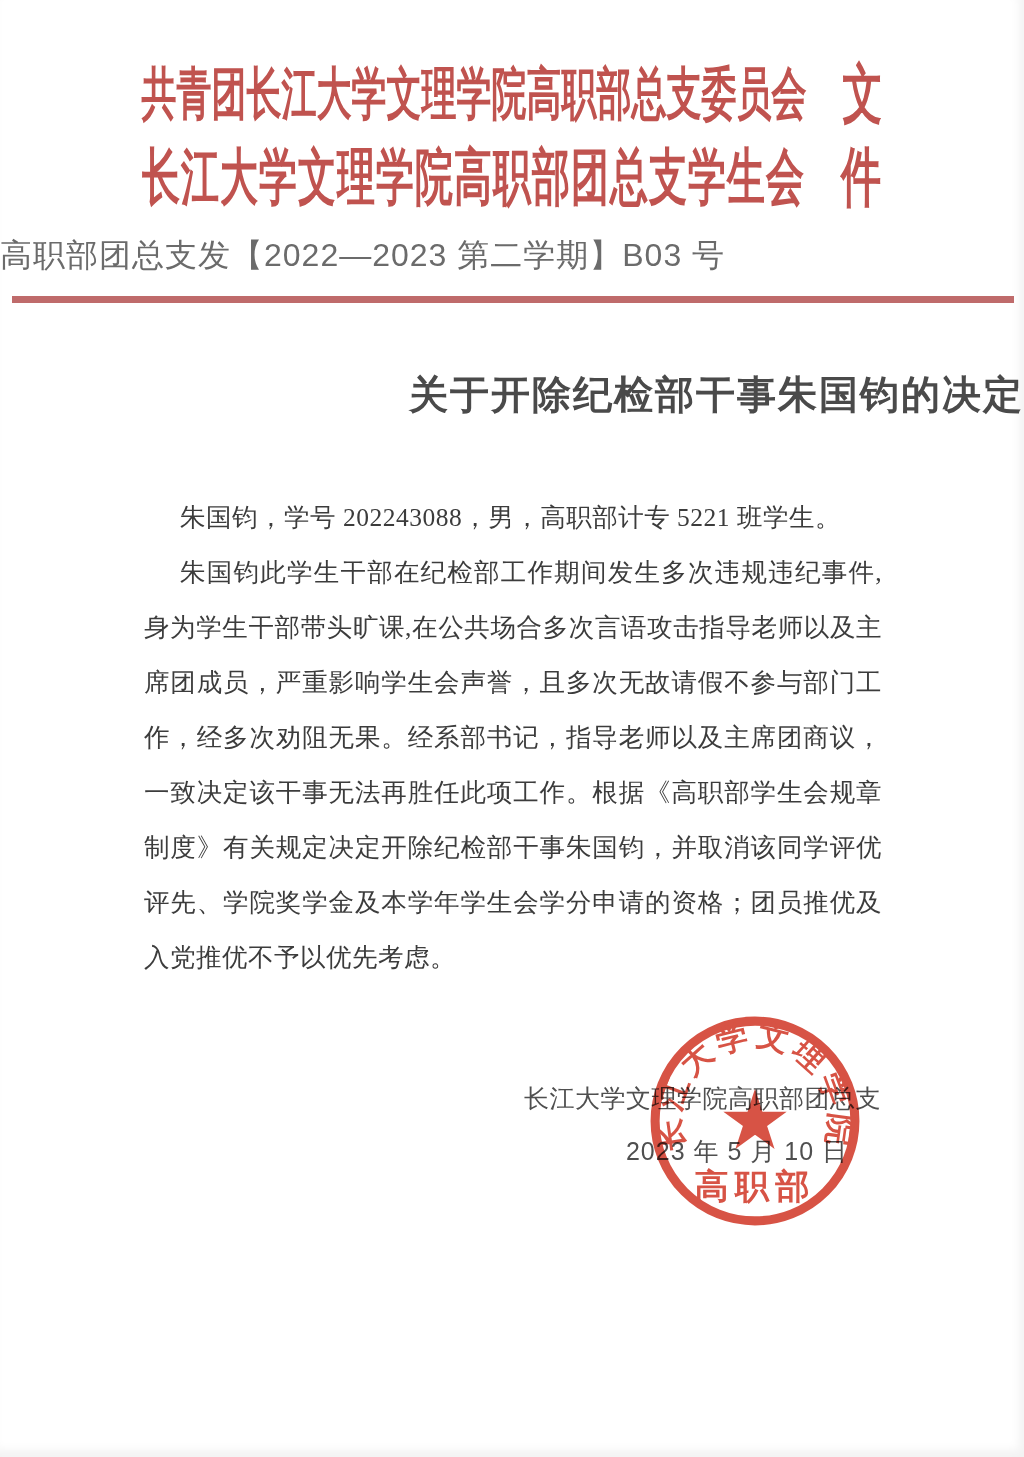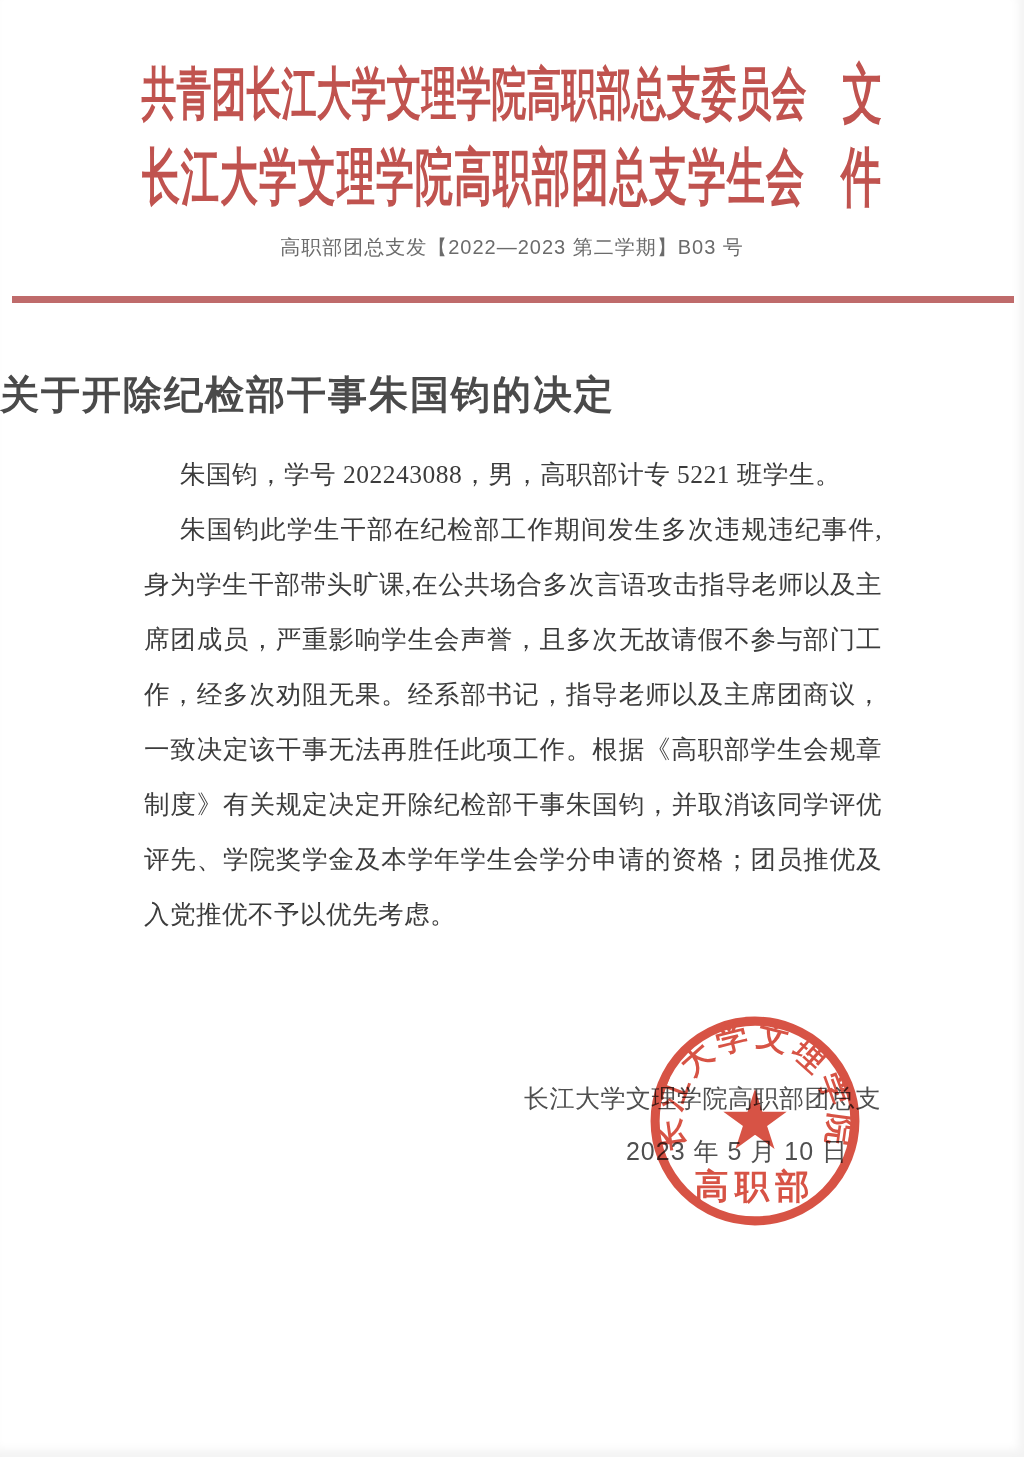--- a/index.html
+++ b/index.html
@@ -23,38 +23,37 @@
     transform:scaleY(1.62);
     transform-origin:50% 0;
     white-space:nowrap;
   }
   .letterhead-line1 { top:50px; font-size:35px; letter-spacing:0px; }
   .letterhead-line2 { top:133px; font-size:38px; letter-spacing:1px; }
   .doc-char { margin-left:36px; font-size:40px; }
   
   .doc-number {
     position:absolute; top:234px; left:0; width:100%;
-    text-align:center;
-    font-size:20px; color:#6b6b6b; letter-spacing:1px;
+    font-size:32px; color:#6b6b6b; letter-spacing:1px;
   }
   
   .red-divider {
     position:absolute; top:296px; left:12px; width:1002px; height:7px;
     background:#bf6b6b;
   }
   
   .doc-title {
     position:absolute; top:368px; left:0; width:100%;
-    text-align:left;
+    text-align:right;
     font-size:39px; font-weight:bold; color:#4a4a4a;
     letter-spacing:2px;
   }
   
   .body-text {
-    position:absolute; top:447px; left:144px; width:738px;
+    position:absolute; top:490px; left:144px; width:738px;
     font-family:"Liberation Serif", serif;
     font-size:25.5px; line-height:55px; color:#3c3c3c;
     text-align:justify;
     letter-spacing:0.5px;
   }
   .body-text p { text-indent:36px; margin:0; }
   
   .signature-line {
     position:absolute; top:1082px; left:524px; width:352px;
     text-align:center; font-size:25px; color:#4f4f4f; letter-spacing:0.5px;

